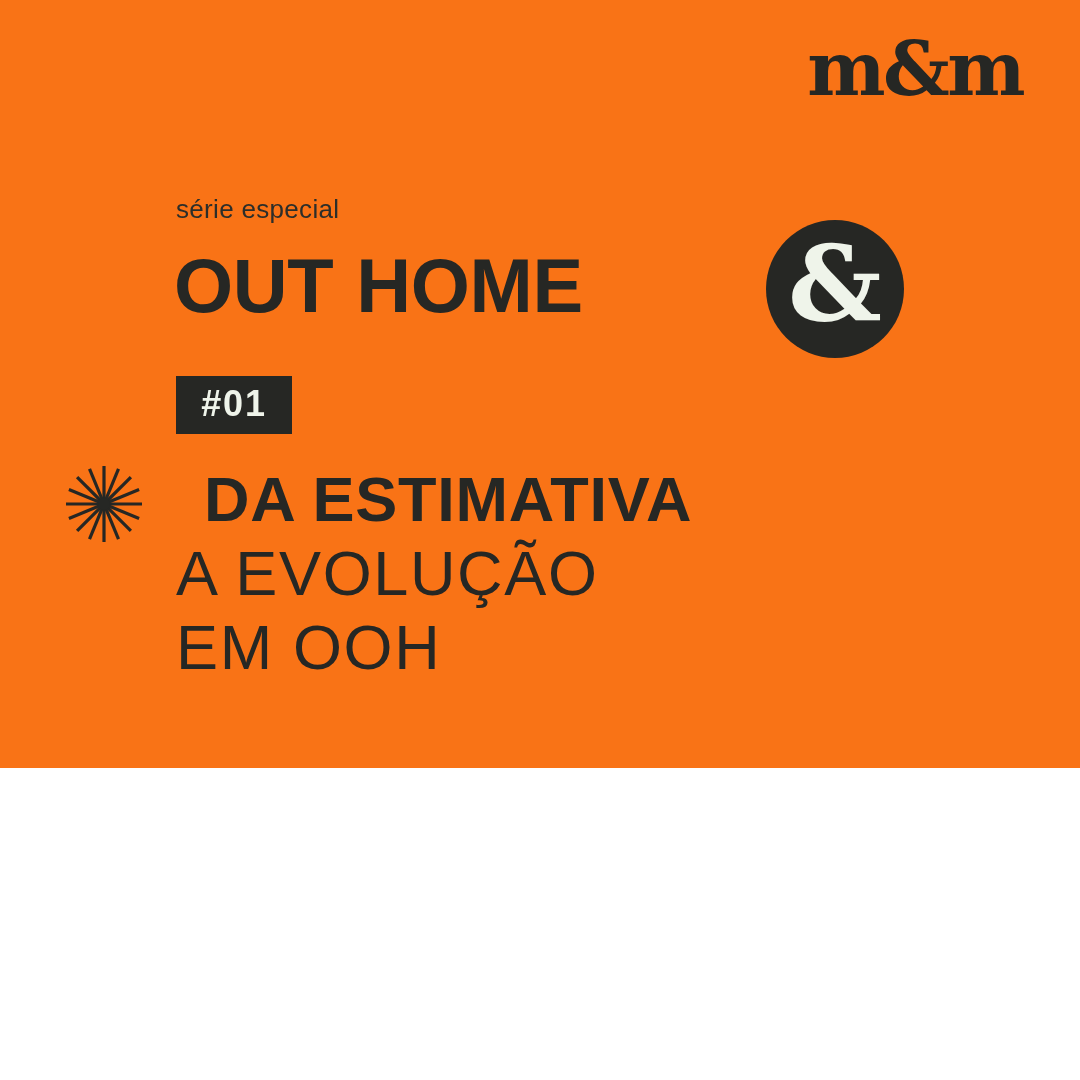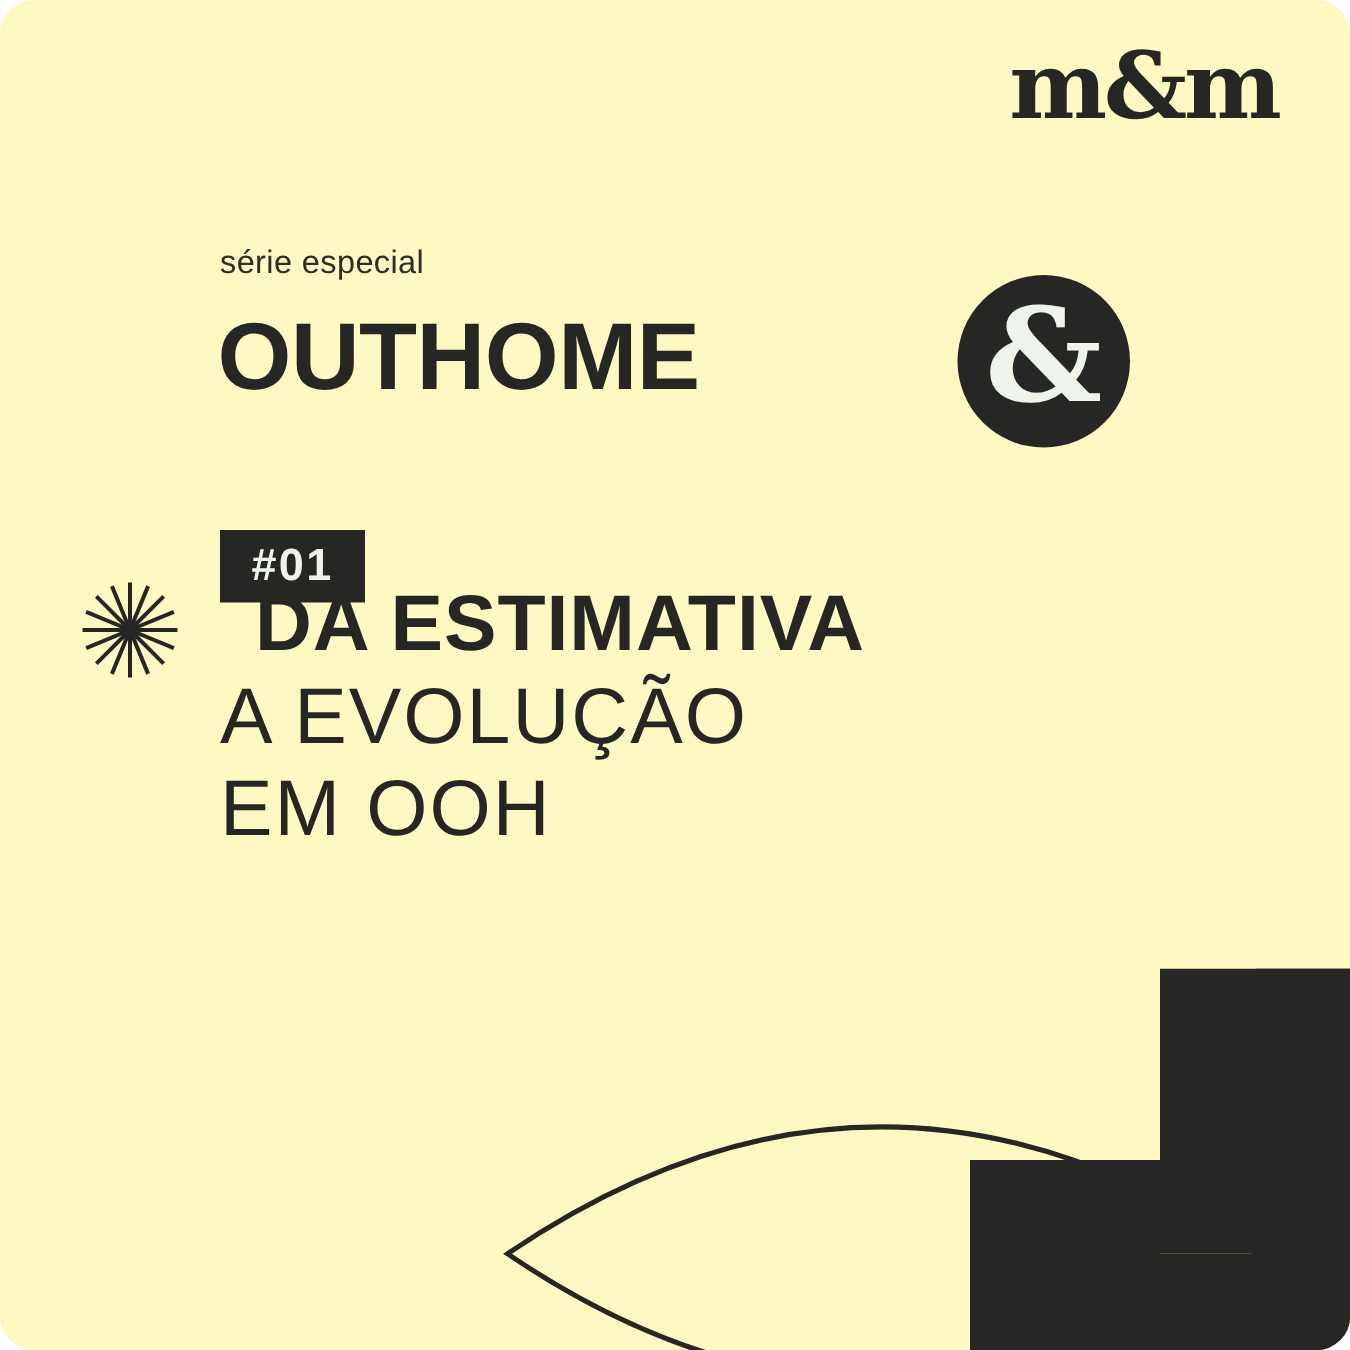--- a/index.html
+++ b/index.html
@@ -3,26 +3,25 @@
 <meta charset="utf-8">
 <style>
   html, body {
     margin: 0;
     padding: 0;
     background: #ffffff;
   }
   #canvas {
     position: relative;
     width: 1080px;
-    height: 1080px;
-    background: #fef9c3;
+    height: 768px;
+    background: #f97316;
     overflow: hidden;
     font-family: "Liberation Sans", sans-serif;
     color: #262724;
-    border-radius: 27px;
     -webkit-font-smoothing: antialiased;
   }
 
   
   #brand-logo {
     position: absolute;
     left: 851px;
     top: 33px;
     width: 172px;
     height: 72px;
@@ -47,25 +46,26 @@
     font-weight: 400;
     letter-spacing: 0.012em;
     line-height: 1;
     color: #2c2e2a;
   }
 
   
   #oohlockup {
     position: absolute;
     left: 174px;
-    top: 248px;
-    display: flex;
-    align-items: flex-start;
+    top: 238px;
+    display: flex;
+    align-items: flex-end;
     height: 86px;
     white-space: nowrap;
+    gap: 23px;
   }
   #oohlockup .ooh-text {
     font-size: 76px;
     line-height: 1;
     letter-spacing: -0.005em;
     display: inline-block;
   }
   #oohlockup .ooh-bold   { font-weight: 700; }
   #oohlockup .ooh-light  { font-weight: 300; }
 
@@ -94,21 +94,20 @@
   #episode-badge {
     position: absolute;
     left: 176px;
     top: 376px;
     width: 116px;
     height: 58px;
     background: #262724;
     display: flex;
     align-items: center;
     justify-content: center;
-    margin-top: 48px;
   }
   #episode-badge .ep-text {
     color: #eff4ea;
     font-size: 36px;
     font-weight: 700;
     letter-spacing: 0.05em;
     line-height: 1;
     transform: translateY(-1px);
   }
 

